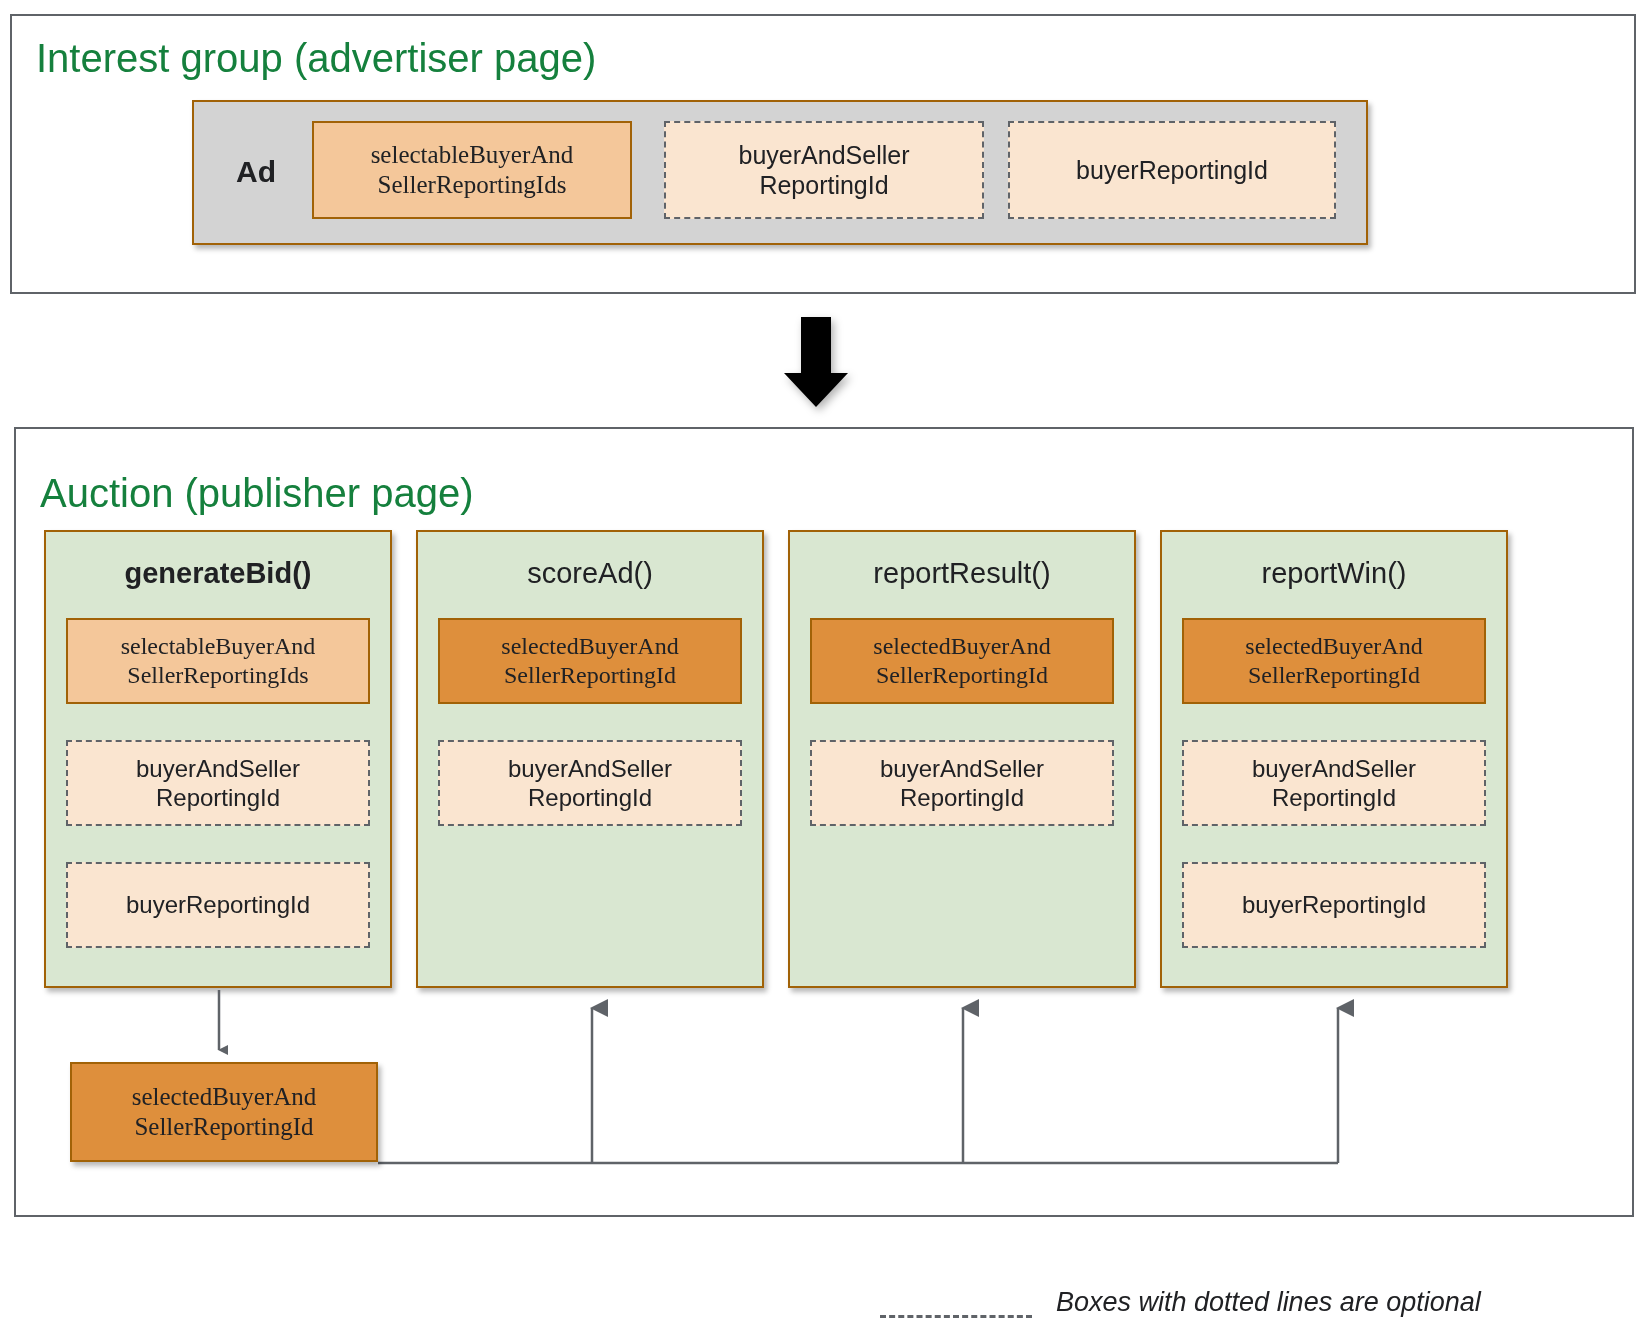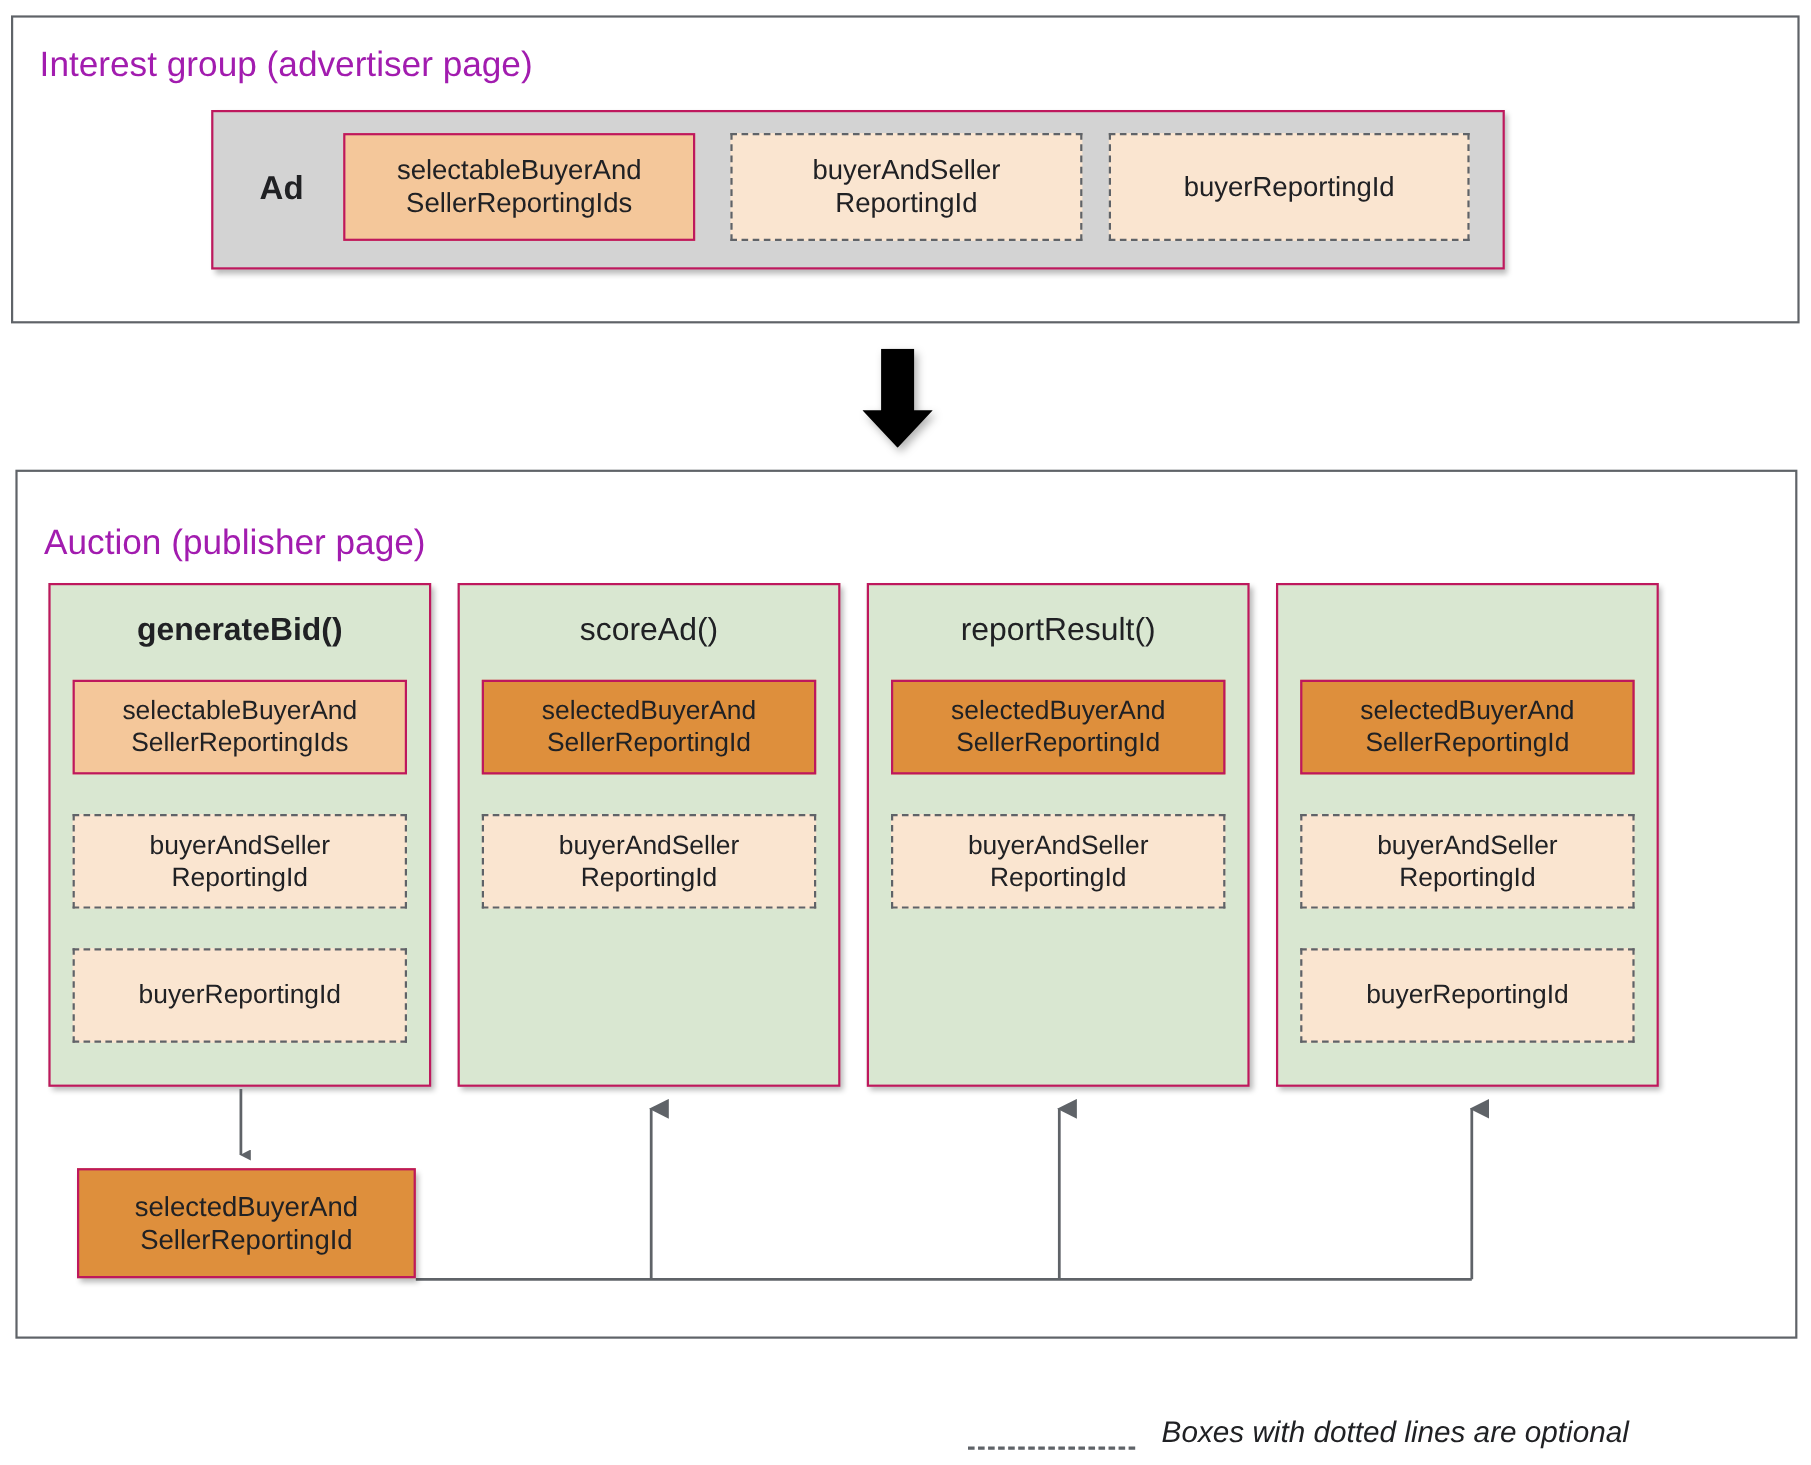--- a/index.html
+++ b/index.html
@@ -12,33 +12,33 @@
 
   
   .panel{
     position:absolute;background:#ffffff;
     border:2px solid #5f6368;box-sizing:border-box;
   }
   #interest-panel{left:10px;top:14px;width:1626px;height:280px;}
   #auction-panel{left:14px;top:427px;width:1620px;height:790px;}
 
   .panel-title{
-    position:absolute;font-size:32px;line-height:40px;
-    color:#a21caf;white-space:nowrap;
+    position:absolute;font-size:40px;line-height:40px;
+    color:#15803d;white-space:nowrap;
   }
   #interest-title{left:36px;top:38px;}
   #auction-title{left:40px;top:447px;margin-top:26px;}
 
   
   .box{
     position:absolute;box-sizing:border-box;
     display:flex;align-items:center;justify-content:center;
     text-align:center;line-height:1.22;
   }
-  .solid{border:2px solid #be185d;}
+  .solid{border:2px solid #a16207;font-family:Liberation Serif, serif;}
   .dashed{border:2px dashed #5f6368;}
   .shadow{box-shadow:3px 4px 5px rgba(0,0,0,0.28);}
 
   .grey-fill{background:#d3d3d3;}
   .green-fill{background:#d9e7d1;}
   .orange-light{background:#f4c79a;}
   .orange-dark{background:#de8f3c;}
   .peach{background:#fae5d0;}
 
   
@@ -142,20 +142,21 @@
   <div class="panel-title" id="auction-title">Auction (publisher page)</div>
 
   <div class="box solid green-fill shadow column" id="col-generatebid"></div>
   <div class="box solid green-fill shadow column" id="col-scoread"></div>
   <div class="box solid green-fill shadow column" id="col-reportresult"></div>
   <div class="box solid green-fill shadow column" id="col-reportwin"></div>
 
   <div class="col-title" id="title-generatebid">generateBid()</div>
   <div class="col-title" id="title-scoread">scoreAd()</div>
   <div class="col-title" id="title-reportresult">reportResult()</div>
+  <div class="col-title" id="title-reportwin">reportWin()</div>
 
   <div class="box inner inner-row1 in-c1 solid orange-light">
     <span>
       <span>selectableBuyerAnd</span><br>
       <span>SellerReportingIds</span>
     </span>
   </div>
   <div class="box inner inner-row2 in-c1 dashed peach">
     <span>
       <span>buyerAndSeller</span><br>

